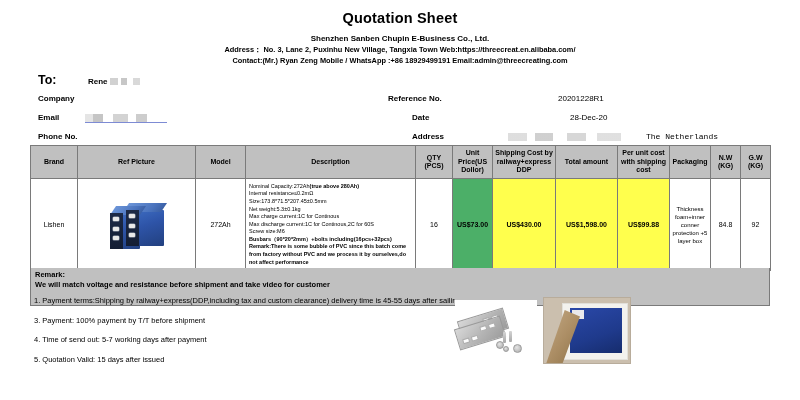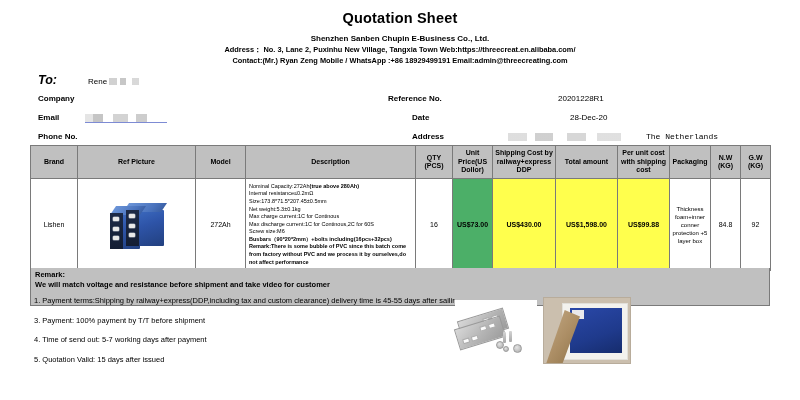--- a/index.html
+++ b/index.html
@@ -17,22 +17,22 @@
   .doc-title {
     font-size: 14.5px; font-weight: bold; letter-spacing: .2px;
     line-height: 18px;
   }
   .company-name { font-size: 8px; font-weight: bold; margin-top: 6px; line-height: 11px; }
   .contact-line { font-size: 7.4px; font-weight: bold; line-height: 11px; }
 
   
   .meta { position: relative; margin-top: 7px; height: 58px; }
   .meta-row { position: absolute; height: 14px; line-height: 14px; }
-  .lbl-to { left: 38px; top: 0px; font-size: 12.5px; font-weight: bold; font-style: italic; }
-  .val-to { left: 88px; top: 2px; font-size: 8px; font-weight: normal; }
+  .lbl-to { left: 38px; top: 0px; font-size: 12.5px; font-weight: bold; }
+  .val-to { left: 88px; top: 2px; font-size: 8px; font-weight: bold; }
   .redact-name {
     display: inline-block; vertical-align: middle; margin-left: 2px;
     width: 42px; height: 7px;
     background: linear-gradient(90deg,#c9c9c9 0 18%,#fff 18% 26%,#bdbdbd 26% 40%,#fff 40% 55%,#d2d2d2 55% 72%,#fff 72% 100%);
     opacity: .85;
   }
   .lbl-company { left: 38px; top: 19px; font-size: 8px; font-weight: bold; }
   .lbl-email   { left: 38px; top: 38px; font-size: 8px; font-weight: bold; }
   .lbl-phone   { left: 38px; top: 57px; font-size: 8px; font-weight: bold; }
   .email-redact {

